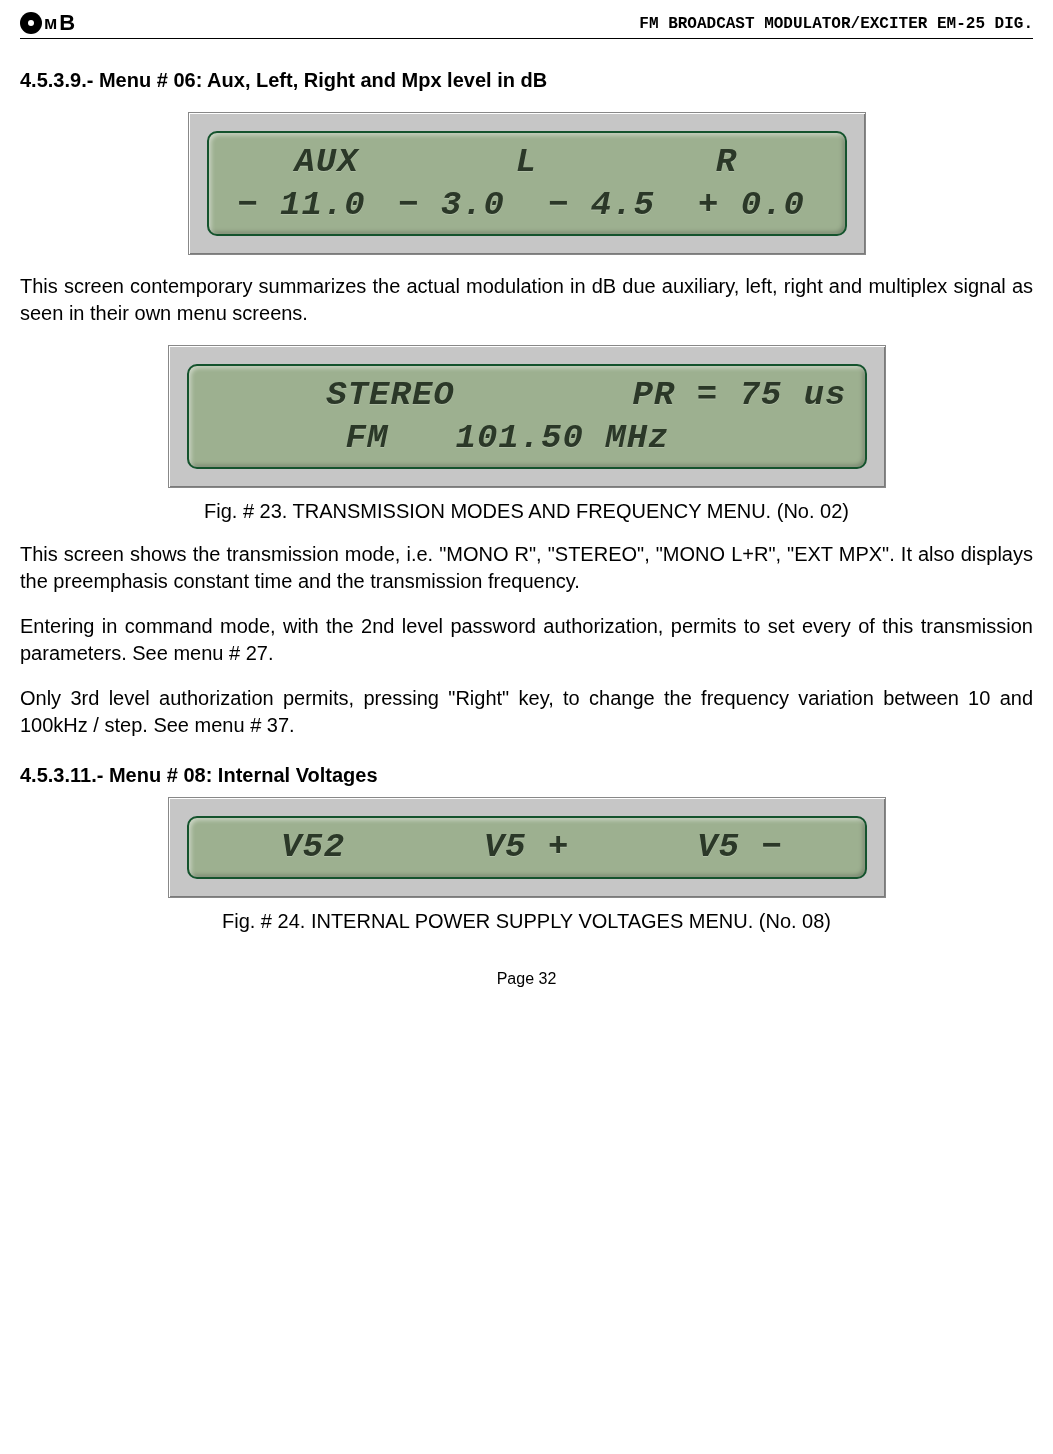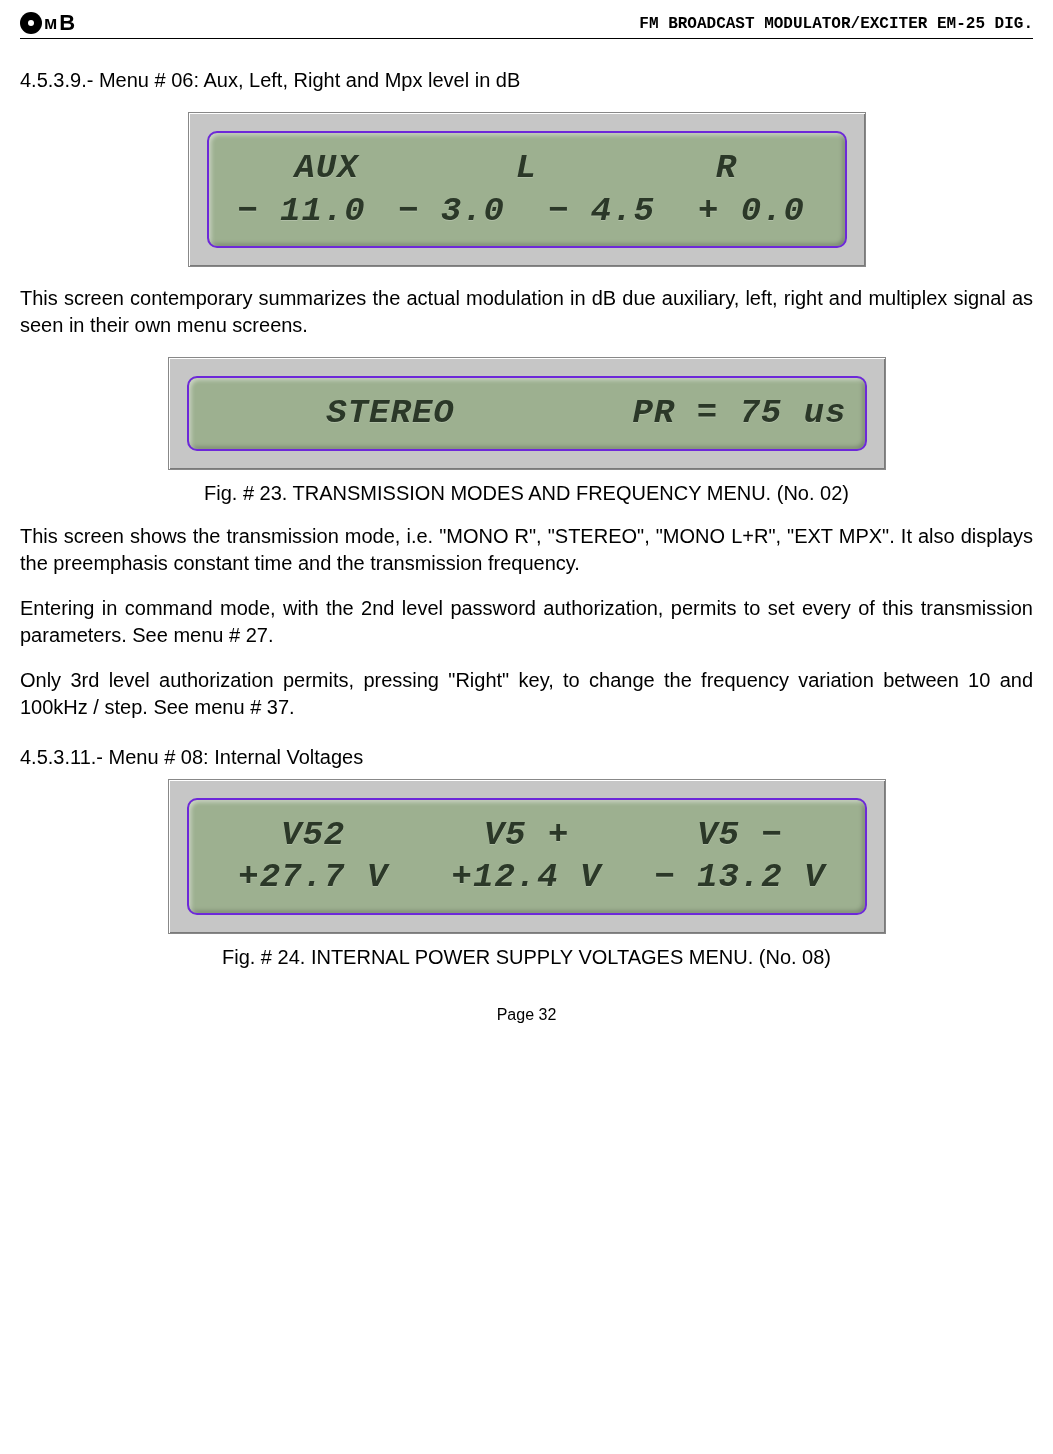--- a/index.html
+++ b/index.html
@@ -54,21 +54,21 @@
   }
   .header-title {
     margin-left: auto;
     font-size: 16px;
     font-weight: bold;
     white-space: nowrap;
     font-family: Liberation Mono, monospace;
   }
   .section-heading {
     font-size: 20px;
-    font-weight: normal;
+    font-weight: bold;
     margin: 25px 0 20px 0;
   }
   .body-text {
     font-size: 20px;
     line-height: 1.35;
     margin: 18px 0;
     text-align: justify;
   }
   .caption {
     text-align: center;
@@ -78,23 +78,23 @@
   .lcd-screenshot {
     display: block;
     margin: 10px auto 6px auto;
     background: #c6c6c6;
     border: 1px solid #888;
     box-shadow: inset 1px 1px 0 #fff, inset -1px -1px 0 #7a7a7a;
     padding: 18px;
   }
   .lcd-inner {
     background: #9db090;
-    border: 2px solid #6d28d9;
+    border: 2px solid #14532d;
     border-radius: 10px;
-    padding: 14px 18px;
+    padding: 8px 18px;
     box-shadow: inset 2px 2px 4px rgba(255,255,255,0.5), inset -2px -2px 4px rgba(0,0,0,0.25);
   }
   .lcd-row {
     display: flex;
     justify-content: space-between;
     align-items: baseline;
     font-family: "Courier New", monospace;
     font-weight: bold;
     color: #2b3828;
     font-size: 34px;
@@ -159,43 +159,43 @@
 
   <div class="body-text">This screen contemporary summarizes the actual modulation in dB due auxiliary, left, right and multiplex signal as seen in their own menu screens.</div>
 
 
   <div class="lcd-screenshot sz-b">
     <div class="lcd-inner">
       <div class="lcd-row">
         <span class="lcd-cell lcd-left">STEREO</span>
         <span class="lcd-cell lcd-right">PR = 75 us</span>
       </div>
+      <div class="lcd-row">
+        <span class="lcd-cell lcd-left" style="padding-left:40px">FM</span>
+        <span class="lcd-cell" style="text-align:center">101.50 MHz</span>
+        <span class="lcd-cell"></span>
+      </div>
     </div>
   </div>
 
   <div class="caption">Fig. # 23. TRANSMISSION MODES AND FREQUENCY MENU. (No. 02)</div>
 
   <div class="body-text">This screen shows the transmission mode, i.e. "MONO R", "STEREO", "MONO L+R", "EXT MPX". It also displays the preemphasis constant time and the transmission frequency.</div>
   <div class="body-text">Entering in command mode, with the 2nd level password authorization, permits to set every of this transmission parameters. See menu # 27.</div>
   <div class="body-text">Only 3rd level authorization permits, pressing "Right" key, to change the frequency variation between 10 and 100kHz / step. See menu # 37.</div>
 
   <div class="section-heading" style="margin-bottom:0">4.5.3.11.- Menu # 08: Internal Voltages</div>
 
   <div class="lcd-screenshot sz-c">
     <div class="lcd-inner">
       <div class="lcd-row">
         <span class="lcd-cell">V52</span>
         <span class="lcd-cell">V5 +</span>
         <span class="lcd-cell">V5 −</span>
       </div>
-      <div class="lcd-row">
-        <span class="lcd-cell">+27.7 V</span>
-        <span class="lcd-cell">+12.4 V</span>
-        <span class="lcd-cell">− 13.2 V</span>
-      </div>
     </div>
   </div>
 
   <div class="caption">Fig. # 24. INTERNAL POWER SUPPLY VOLTAGES MENU. (No. 08)</div>
 
   <div class="page-number">Page 32</div>
 
 </div>
 
 </body></html>

